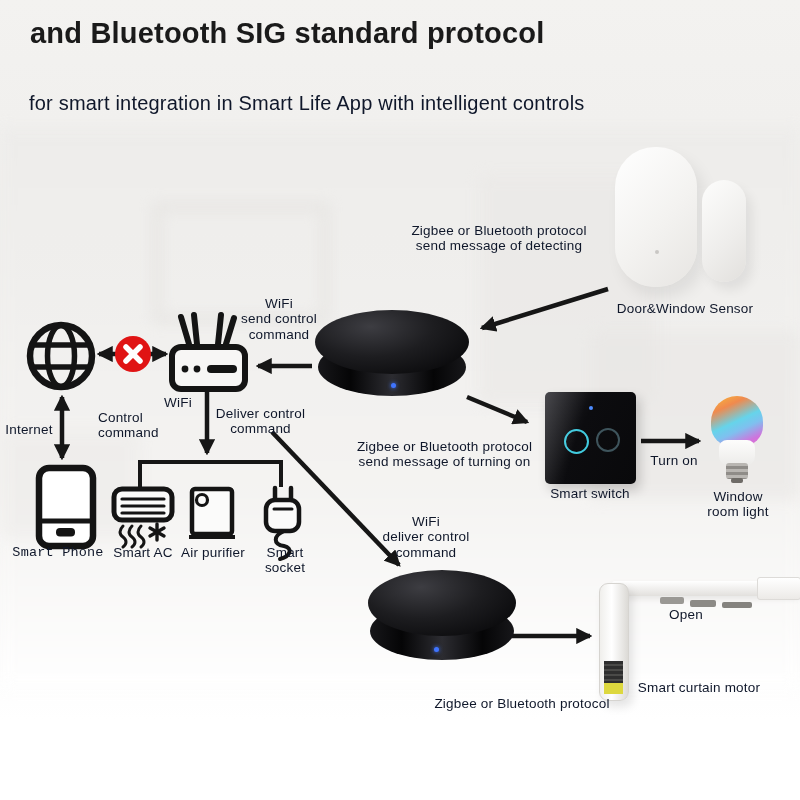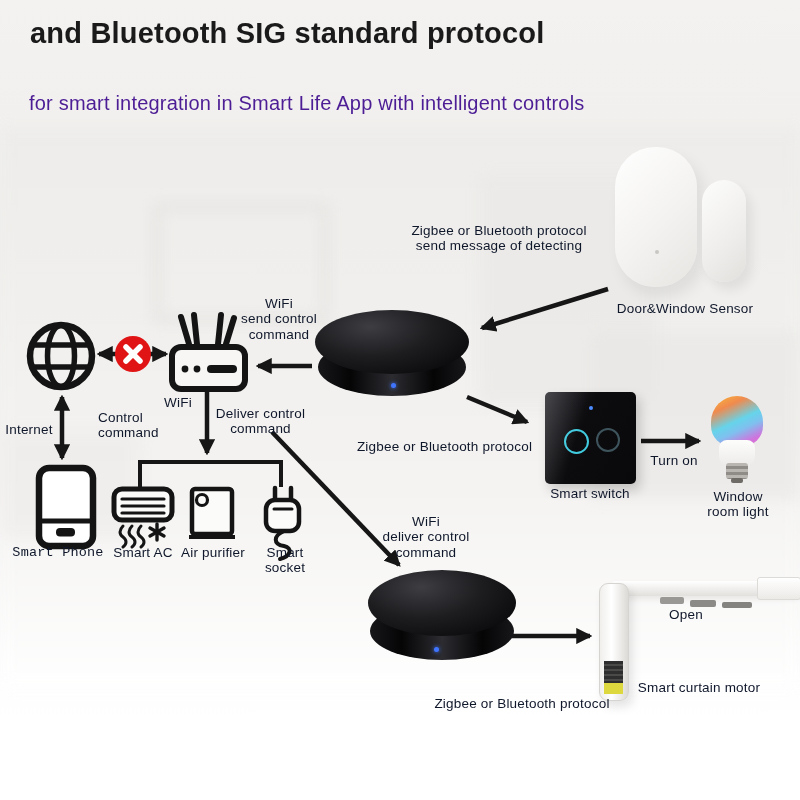--- a/index.html
+++ b/index.html
@@ -5,21 +5,21 @@
   html,body{margin:0;padding:0;}
   body{width:800px;height:800px;position:relative;overflow:hidden;
        background:linear-gradient(180deg,#f3f2f0 0%,#efeeec 30%,#f3f2f1 60%,#ffffff 90%);
        font-family:"Liberation Sans", sans-serif;}
   .abs{position:absolute;}
   
   .bg-shape{position:absolute;filter:blur(7px);pointer-events:none;}
   
   .title{left:30px;top:16px;width:750px;font-size:29px;font-weight:700;color:#1a1a1a;
          line-height:35px;letter-spacing:.2px;}
-  .subtitle{left:29px;top:92px;width:740px;font-size:20px;color:#4c1d95;letter-spacing:.2px;}
+  .subtitle{left:29px;top:92px;width:740px;font-size:20px;color:#0f172a;letter-spacing:.2px;}
   
   .lbl{position:absolute;font-size:13.5px;color:#0f172a;text-align:center;line-height:1.13;
        letter-spacing:.2px;}
   .lbl span{display:block;}
   .lbl.left{text-align:left;}
   
   .puck{position:absolute;}
   .puck .p-body{position:absolute;border-radius:50%;
       background:linear-gradient(90deg,#17171a 0%,#050506 22%,#2c2c31 50%,#050506 78%,#17171a 100%);}
   .puck .p-top{position:absolute;border-radius:50%;
@@ -205,20 +205,21 @@
   <span>Deliver control</span>
   <span>command</span>
 </div>
 <div class="lbl" style="left:-2px;top:422px;width:62px;">Internet</div>
 <div class="lbl left" style="left:70px;top:410px;width:90px;margin-left:28px;">
   <span>Control</span>
   <span>command</span>
 </div>
 <div class="lbl" style="left:342px;top:439px;width:205px;">
   <span>Zigbee or Bluetooth protocol</span>
+  <span>send message of turning on</span>
 </div>
 <div class="lbl" style="left:529px;top:486px;width:122px;">Smart switch</div>
 <div class="lbl" style="left:638px;top:453px;width:72px;">Turn on</div>
 <div class="lbl" style="left:694px;top:489px;width:88px;">
   <span>Window</span>
   <span>room light</span>
 </div>
 <div class="lbl" style="left:3px;top:545px;width:110px;font-family:Liberation Mono, monospace;">Smart Phone</div>
 <div class="lbl" style="left:104px;top:545px;width:78px;">Smart AC</div>
 <div class="lbl" style="left:170px;top:545px;width:86px;">Air purifier</div>

